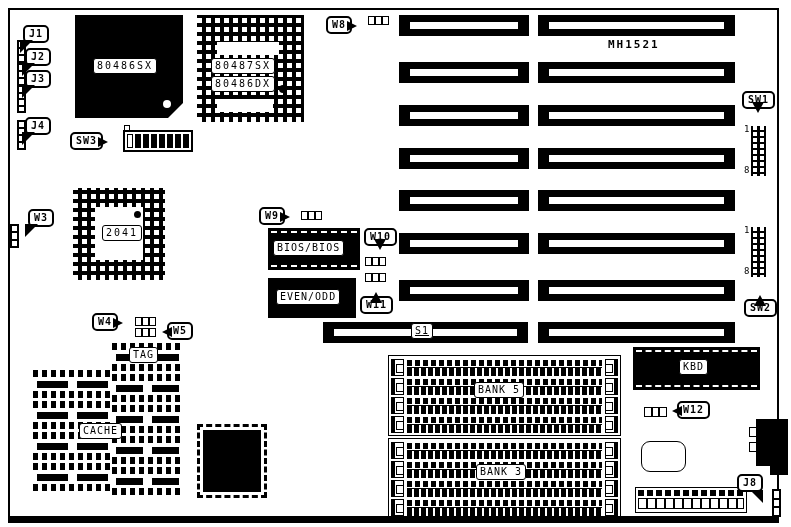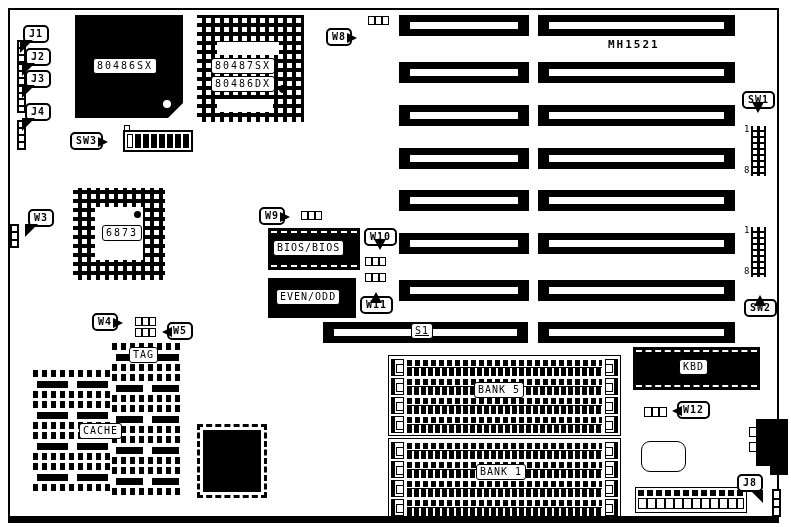--- a/index.html
+++ b/index.html
@@ -175,21 +175,21 @@
   <span class="pinnum" style="left:744px;top:166px;">8</span>
 
   <div class="vsw" style="left:751px;top:227px;"></div>
   <span class="pinnum" style="left:744px;top:226px;">1</span>
   <span class="pinnum" style="left:744px;top:267px;">8</span>
   <div class="callout" style="left:744px;top:299px;">
     <span>SW2</span>
     <i class="tail t-u" style="left:8px;top:-12px;"></i>
   </div>
 
-  <div class="callout" style="left:326px;top:28px;">
+  <div class="callout" style="left:326px;top:16px;">
     <span>W8</span>
     <i class="tail t-r" style="right:-12px;top:3px;"></i>
   </div>
   <div class="jmp" style="left:368px;top:16px;">
       <b></b>
       <b></b>
       <b></b>
     </div>
 
   <div class="cpu" style="left:75px;top:15px;width:108px;height:103px;"></div>
@@ -244,21 +244,21 @@
     <span>J3</span>
     <i class="tail t-dl" style="left:-5px;bottom:-12px;"></i>
   </div>
   <div class="vconn" style="left:17px;top:85px;height:28px;">
       <b></b>
       <b></b>
       <b></b>
       <b></b>
     </div>
 
-  <div class="callout" style="left:25px;top:103px;">
+  <div class="callout" style="left:25px;top:117px;">
     <span>J4</span>
     <i class="tail t-dl" style="left:-5px;bottom:-12px;"></i>
   </div>
   <div class="vconn" style="left:17px;top:120px;height:30px;">
       <b></b>
       <b></b>
       <b></b>
       <b></b>
     </div>
 
@@ -268,21 +268,21 @@
   </div>
   <div class="vconn" style="left:10px;top:224px;height:24px;">
       <b></b>
       <b></b>
       <b></b>
     </div>
 
   <div class="pga" style="left:73px;top:188px;width:92px;height:92px;">
     <div class="wc" style="left:22px;top:19px;width:48px;height:53px;"></div>
   </div>
-  <div class="lbl" style="left:102px;top:225px;letter-spacing:2px;">6873</div>
+  <div class="lbl" style="left:102px;top:225px;letter-spacing:2px;">2041</div>
   <i class="dotb" style="left:134px;top:211px;width:7px;height:7px;z-index:4;"></i>
 
   <div class="callout" style="left:259px;top:207px;">
     <span>W9</span>
     <i class="tail t-r" style="right:-12px;top:3px;"></i>
   </div>
   <div class="jmp" style="left:301px;top:211px;">
       <b></b>
       <b></b>
       <b></b>
@@ -455,21 +455,21 @@
         <span class="scomb"></span>
         <span class="sclip r"></span>
       </div>
     <div class="simm">
         <span class="sclip"></span>
         <span class="scomb"></span>
         <span class="sclip r"></span>
       </div>
   </div>
   <div class="lbl" style="left:474px;top:382px;z-index:7;">BANK 5</div>
-  <div class="lbl" style="left:476px;top:464px;z-index:7;">BANK 1</div>
+  <div class="lbl" style="left:476px;top:464px;z-index:7;">BANK 3</div>
 
   <div class="romchip" style="left:633px;top:347px;width:127px;height:43px;">
     <i class="dash" style="top:3px;"></i>
       <i class="dash" style="bottom:3px;"></i>
   </div>
   <div class="lbl" style="left:679px;top:359px;">KBD</div>
 
   <div class="jmp" style="left:644px;top:407px;width:23px;height:10px;">
       <b></b>
       <b></b>

